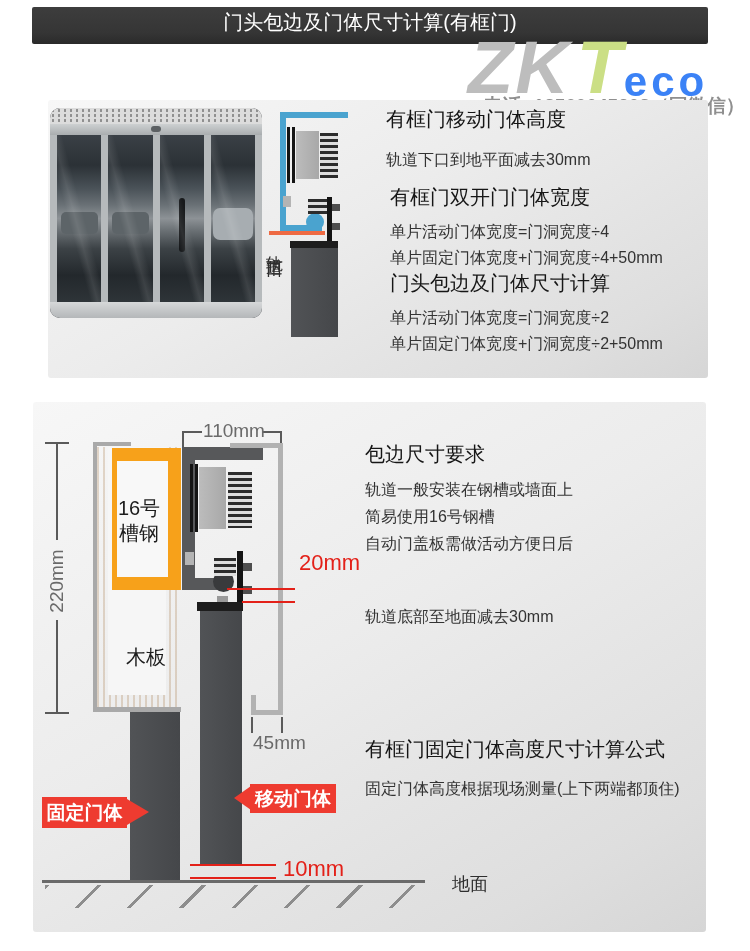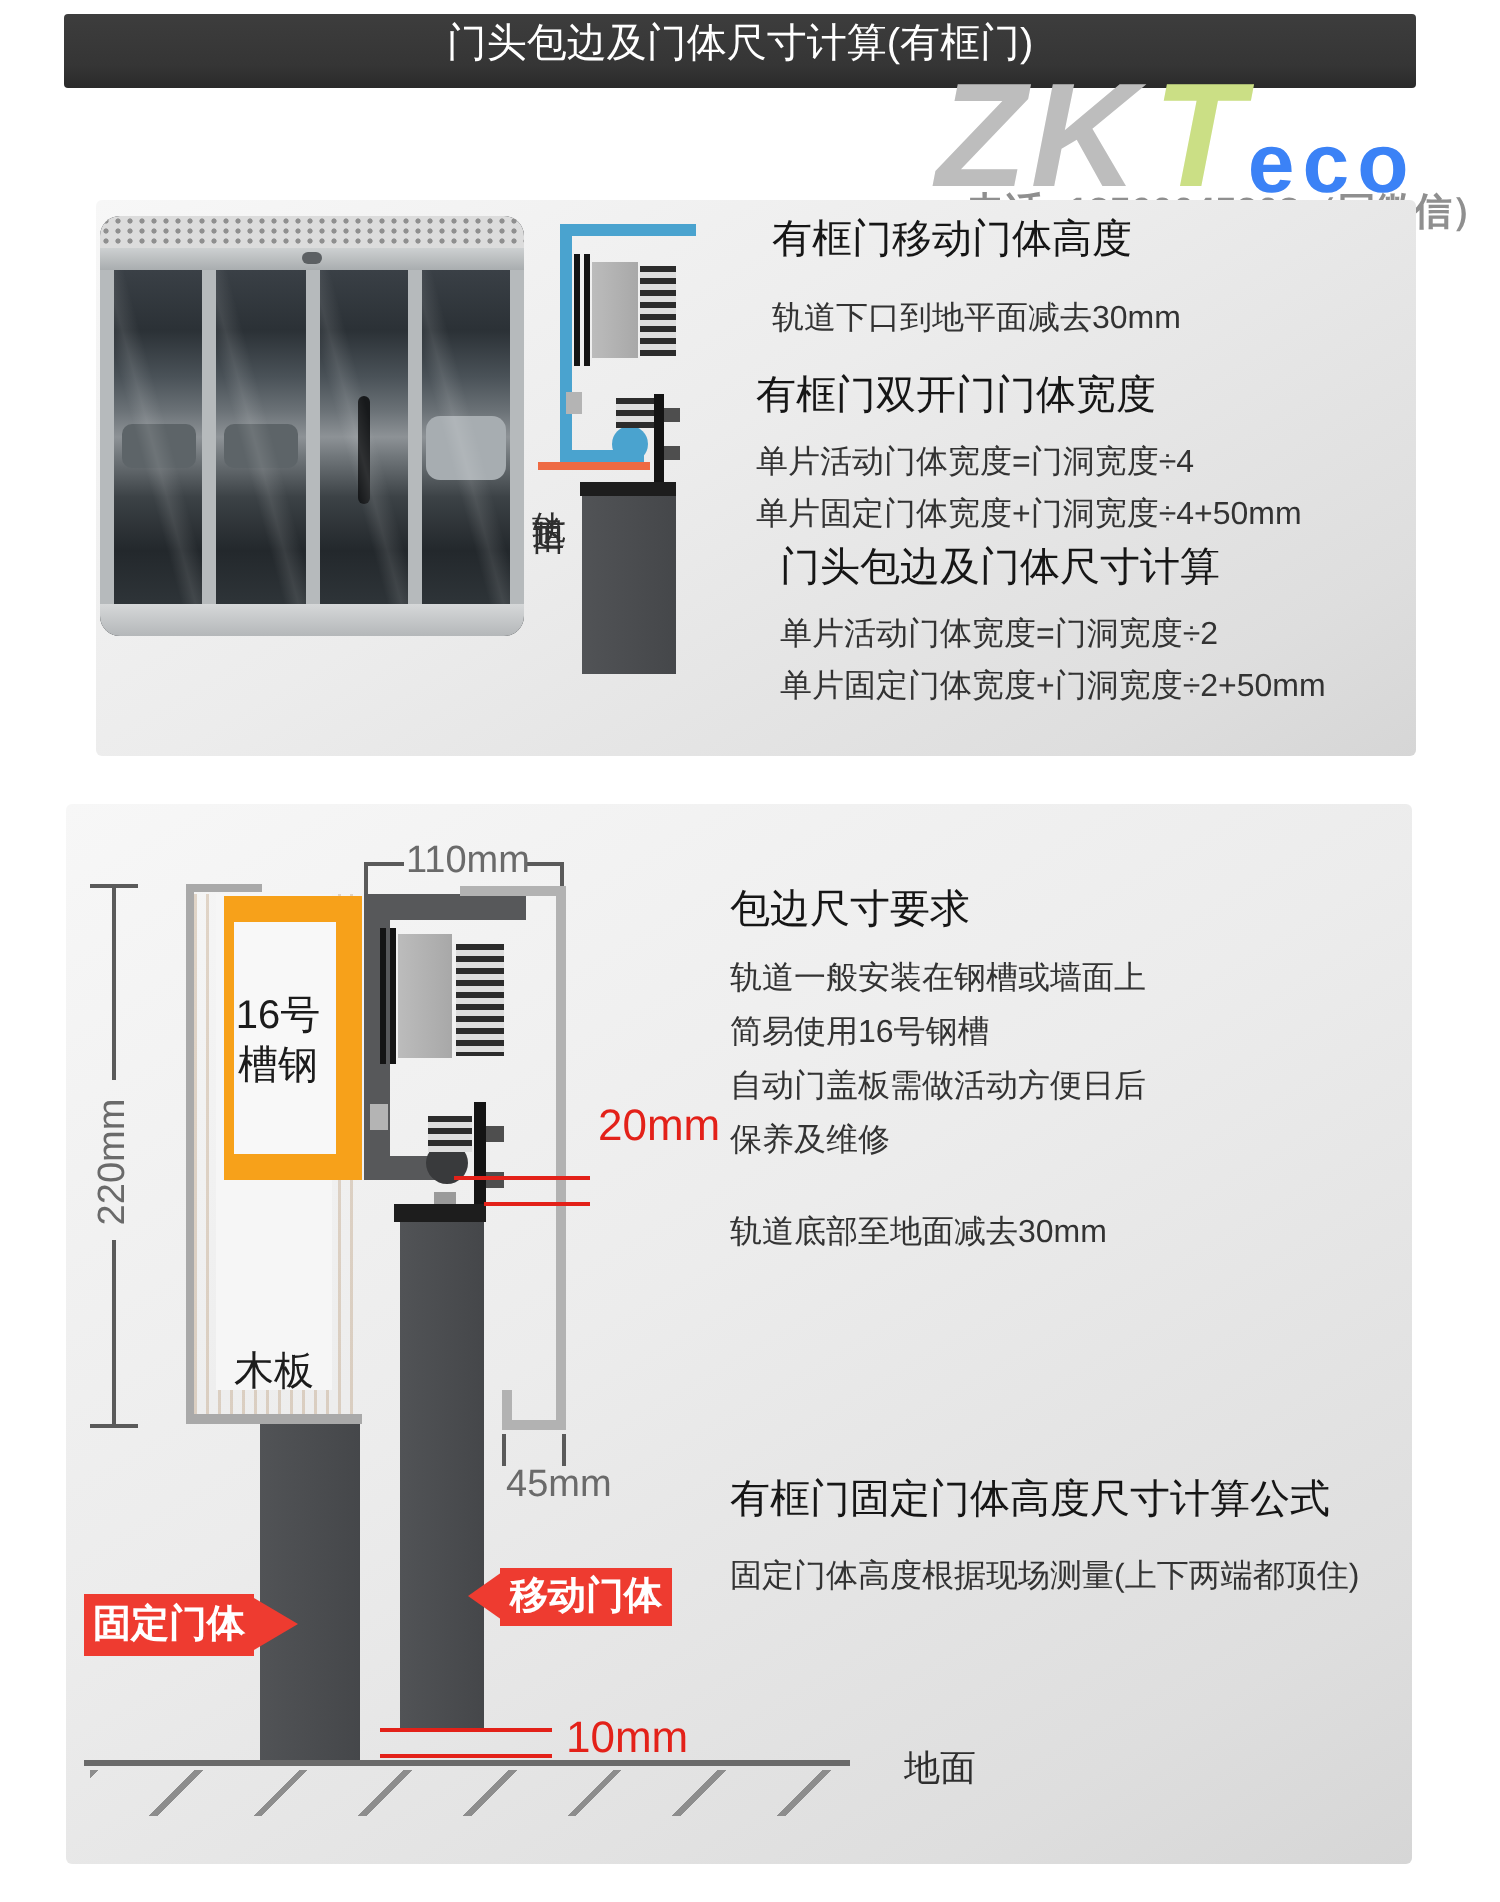--- a/index.html
+++ b/index.html
@@ -67,21 +67,21 @@
   .doorbody{background:linear-gradient(90deg,#515356,#45474a);}
   .cs1-door{left:291px;top:248px;width:47px;height:89px;}
   .track-label{left:263px;top:242px;height:92px;writing-mode:vertical-rl;
     font-size:17px;letter-spacing:3px;color:#2e2e2e;}
 
   
   .tblock{width:330px;color:#333;}
   .tblock .hd{font-size:20px;font-weight:normal;color:#161616;white-space:nowrap;margin:0 0 8px 0;}
   .tblock .ln{font-size:16px;line-height:26px;white-space:nowrap;}
   .tb0{left:386px;top:106px;} .tb0 .ln{margin-top:14px;}
-  .tb1{left:378px;top:184px;}
+  .tb1{left:390px;top:184px;}
   .tb2{left:390px;top:270px;}
   .bb0{left:365px;top:441px;} .bb0 .ln{line-height:27px;}
   .bb1{left:365px;top:594px;} .bb1 .ln{margin-top:10px;}
   .bb2{left:365px;top:736px;} .bb2 .ln{margin-top:13px;}
 
   
   .dimgray{background:#5a5a5a;}
   .dimtext{color:#6a6a6a;font-size:19px;white-space:nowrap;}
   .d220-l1{left:56px;top:443px;width:2px;height:97px;}
   .d220-l2{left:56px;top:620px;width:2px;height:94px;}
@@ -111,21 +111,21 @@
   .g-angle-v{left:93px;top:442px;width:4px;height:270px;}
   .g-under{left:93px;top:707px;width:88px;height:5px;}
   .wood{background:linear-gradient(90deg,#eac793 0%,#f2d6a8 45%,#ddb27a 100%);}
   .woodgrain{background-image:repeating-linear-gradient(90deg,rgba(150,95,35,.22) 0 1.5px,transparent 1.5px 6px);}
   .wd-body{left:97px;top:447px;width:84px;height:260px;}
   .wd-inner{left:108px;top:447px;width:58px;height:248px;background:#f6f6f6;}
   .steel-ring{left:112px;top:448px;width:69px;height:142px;box-sizing:border-box;
     border:solid #f7a11a;border-width:13px 13px 13px 5px;background:#f8f8f8;}
   .lb-steel{left:110px;top:496px;width:58px;text-align:center;font-size:20px;line-height:25px;
     color:#1c1c1c;white-space:pre-line;}
-  .lb-wood{left:108px;top:672px;width:58px;text-align:center;font-size:20px;color:#1c1c1c;}
+  .lb-wood{left:108px;top:644px;width:58px;text-align:right;font-size:20px;color:#1c1c1c;}
   .charcoal{background:#57585a;}
   .br-top{left:182px;top:447px;width:81px;height:13px;}
   .br-left{left:182px;top:447px;width:13px;height:143px;}
   .br-bot{left:182px;top:578px;width:44px;height:12px;border-radius:0 6px 6px 0;}
   .br-roller{left:213px;top:571px;width:21px;height:21px;border-radius:50%;background:#393a3c;}
   .cs2-plate-a{left:190px;top:464px;width:3px;height:68px;}
   .cs2-plate-b{left:195px;top:464px;width:3px;height:68px;}
   .cs2-motor{left:199px;top:467px;width:27px;height:62px;}
   .cs2-belt{left:228px;top:472px;width:24px;height:56px;}
   .cs2-clip{left:185px;top:552px;width:9px;height:13px;}
@@ -292,21 +292,20 @@
   <div class="abs callout co-fixed">固定门体</div>
   <div class="abs co-fixed-arrow"></div>
   <div class="abs callout co-moving">移动门体</div>
   <div class="abs co-moving-arrow"></div>
 
   <div class="abs tblock bb0">
     <div class="hd">包边尺寸要求</div>
     <div class="ln">轨道一般安装在钢槽或墙面上</div>
     <div class="ln">简易使用16号钢槽</div>
     <div class="ln">自动门盖板需做活动方便日后</div>
-    <div class="ln">保养及维修</div>
   </div>
   <div class="abs tblock bb1">
     <div class="ln">轨道底部至地面减去30mm</div>
   </div>
   <div class="abs tblock bb2">
     <div class="hd">有框门固定门体高度尺寸计算公式</div>
     <div class="ln">固定门体高度根据现场测量(上下两端都顶住)</div>
   </div>
 
 </div>

